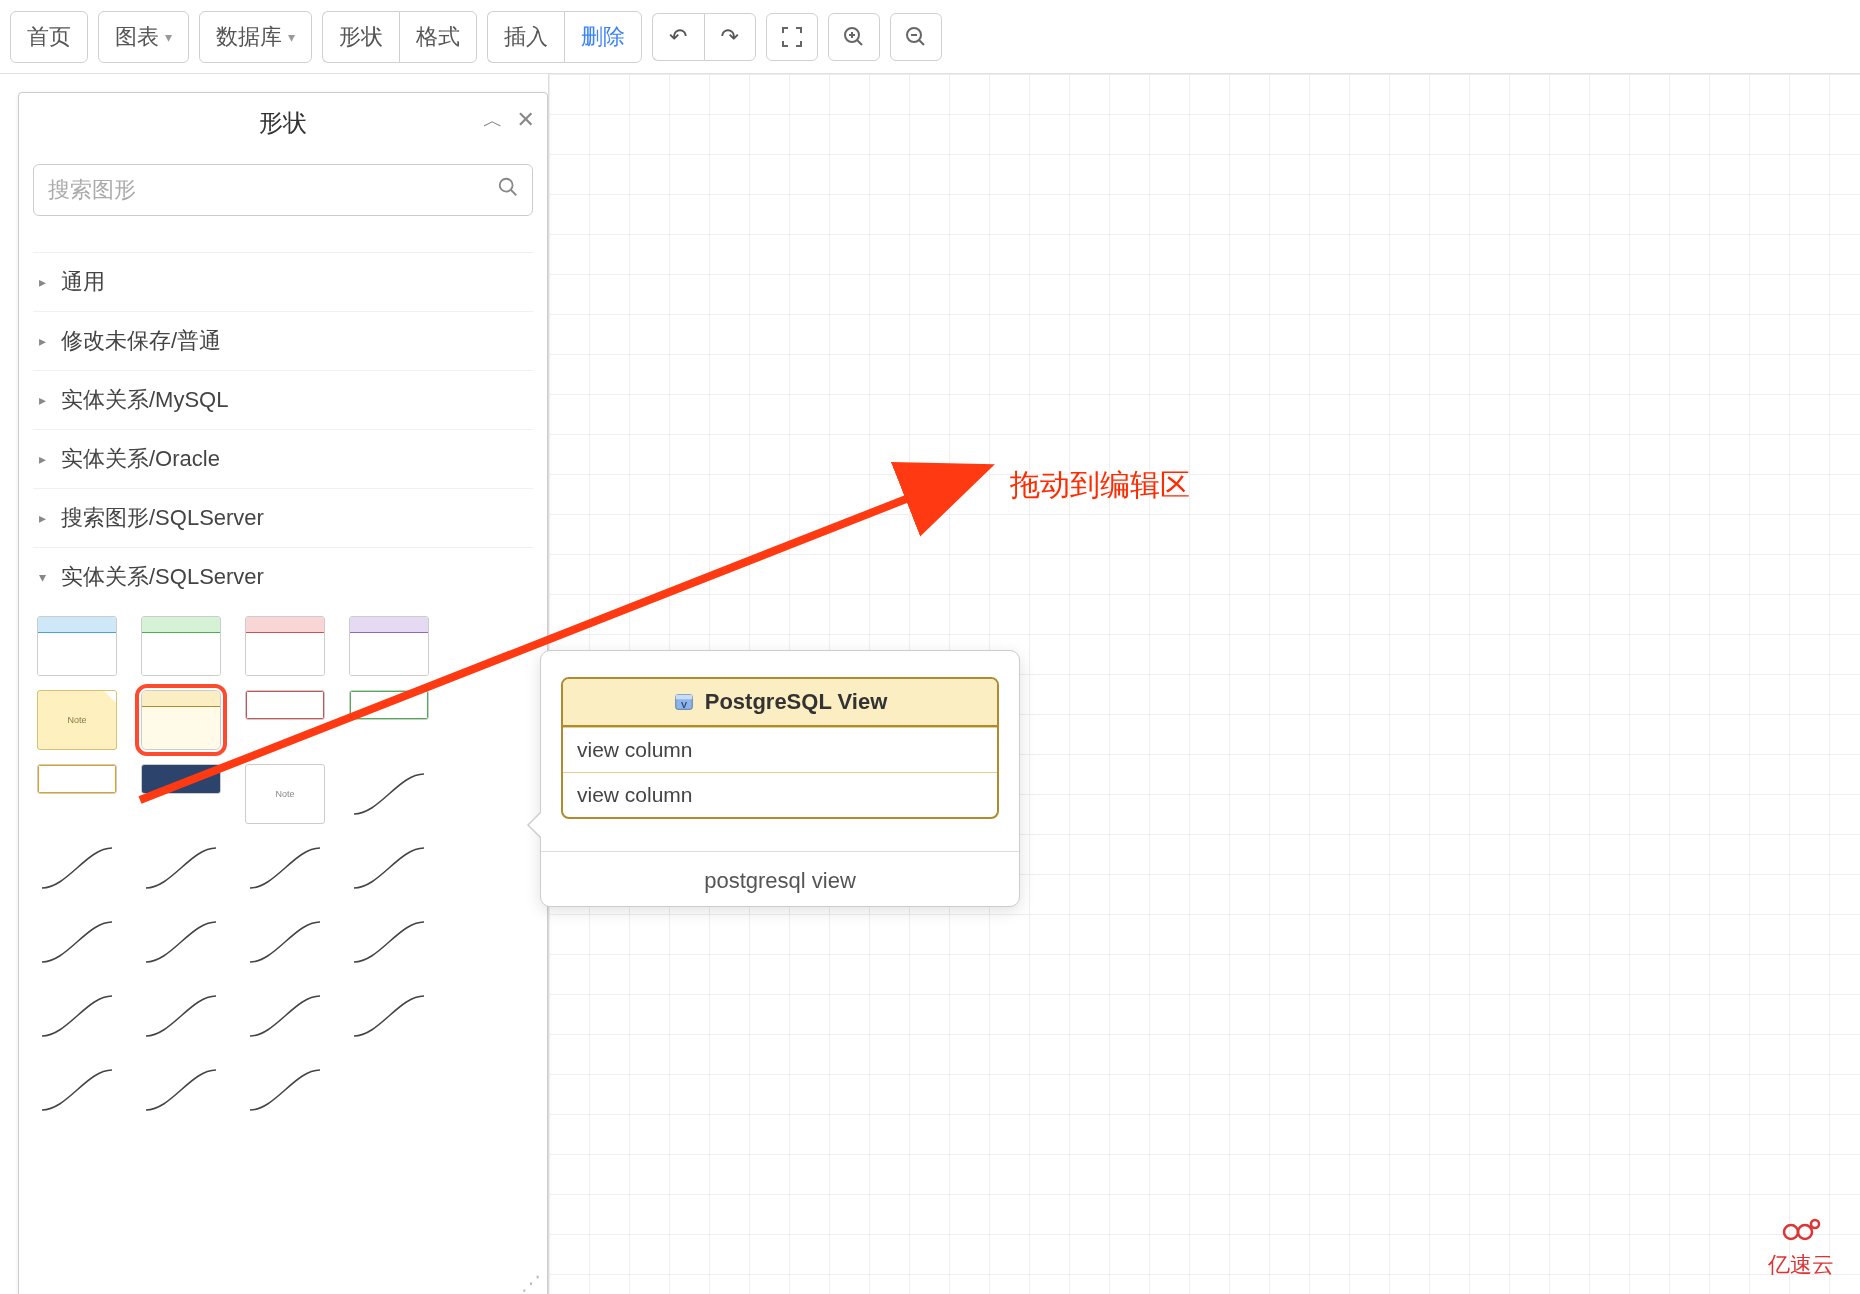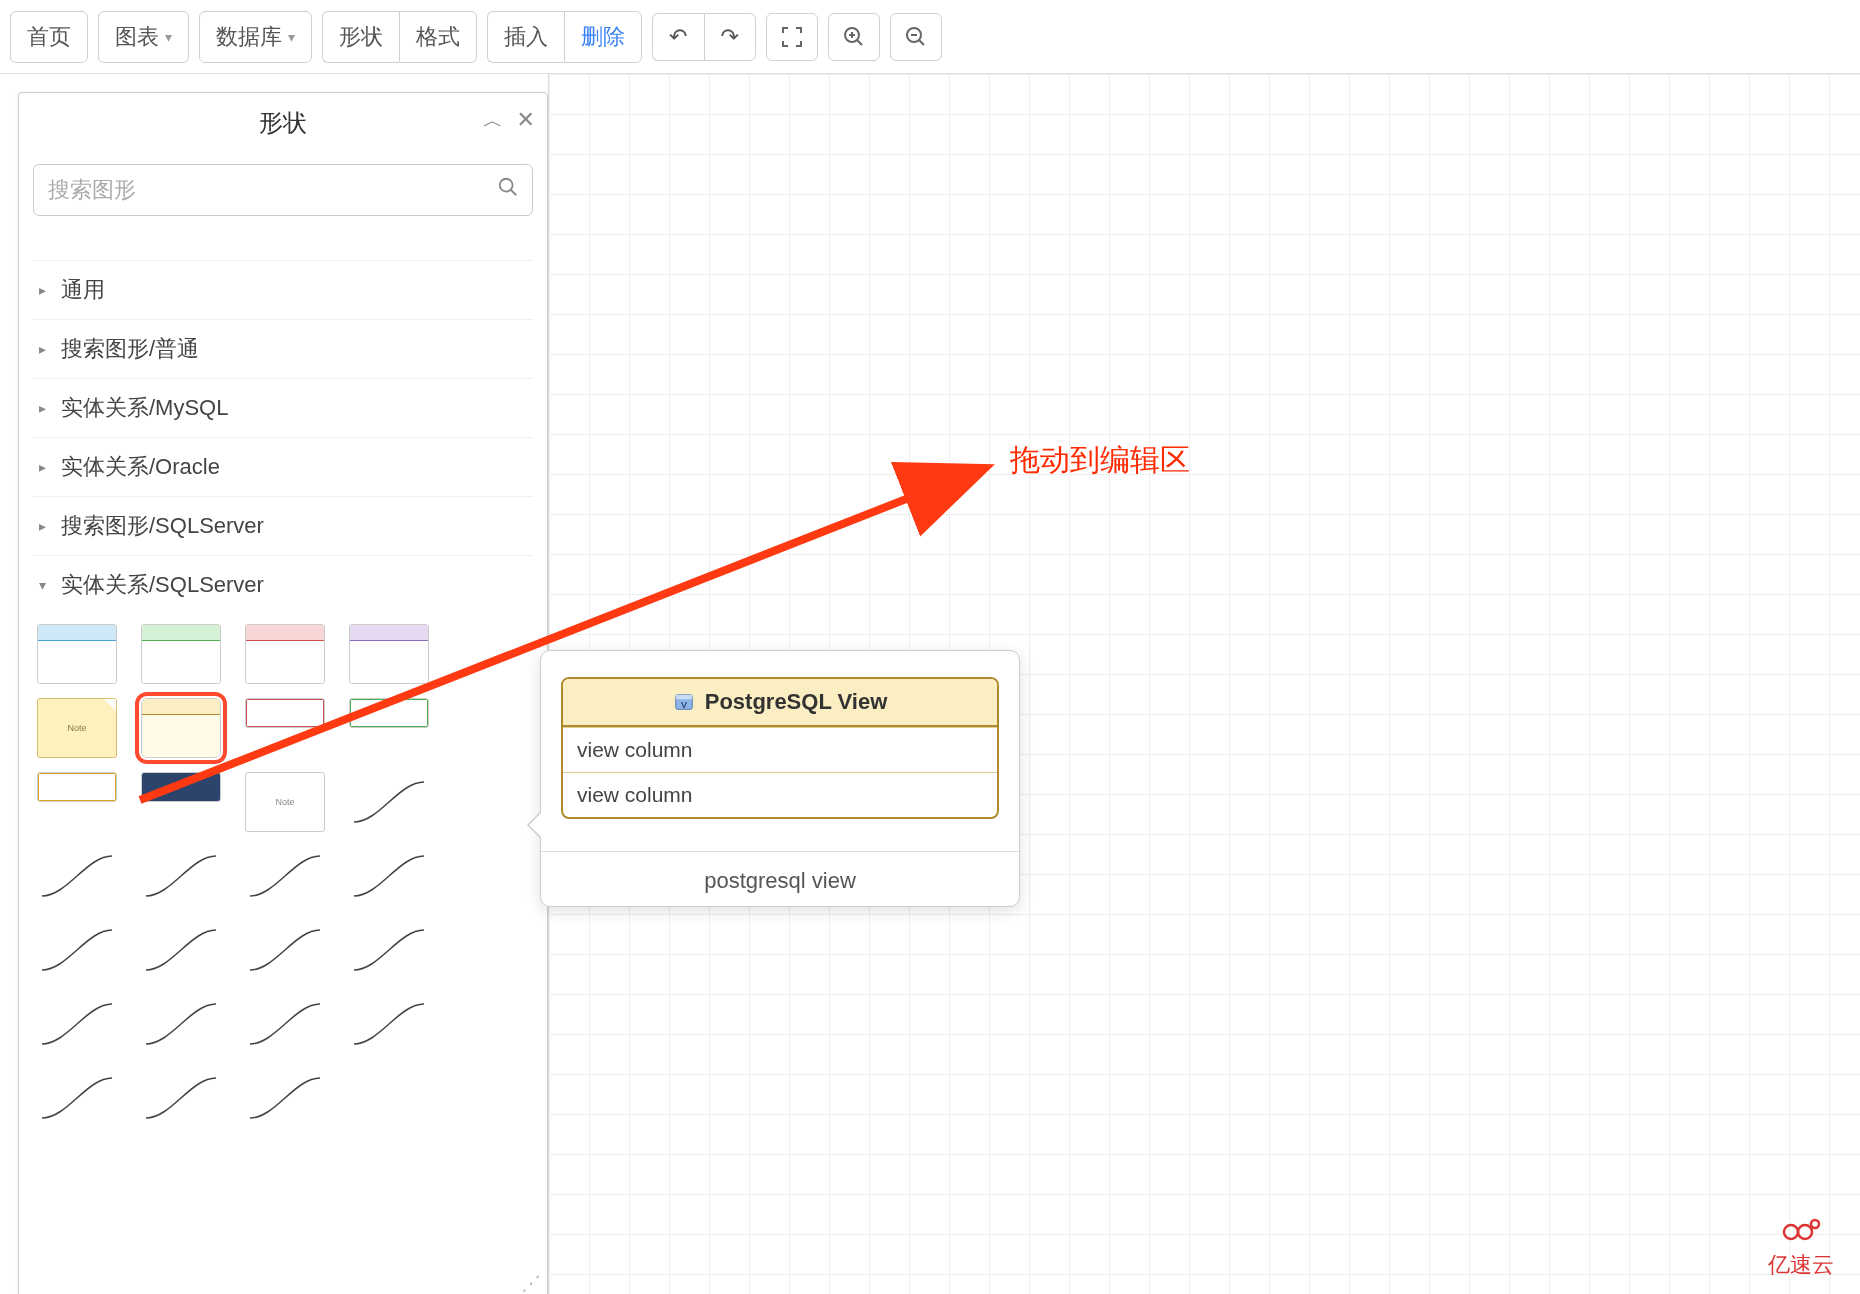--- a/index.html
+++ b/index.html
@@ -21,21 +21,21 @@
 .main { display: flex; height: calc(100% - 74px); position: relative; }
 
 
 .panel { width: 530px; background: #fff; border: 1px solid #ccc; border-radius: 4px; margin: 18px 0 0 18px; display: flex; flex-direction: column; box-shadow: 0 1px 4px rgba(0,0,0,0.08); height: 1210px; position: relative; }
 .panel-header { display: flex; align-items: center; justify-content: center; padding: 14px 12px; border-bottom: 1px solid #fff; position: relative; }
 .panel-title { font-size: 24px; color: #333; }
 .panel-collapse { position: absolute; right: 44px; top: 14px; color: #888; cursor: pointer; font-size: 20px; }
 .panel-close { position: absolute; right: 12px; top: 14px; color: #888; cursor: pointer; font-size: 22px; }
 .panel-body { padding: 10px 14px; overflow-y: auto; flex: 1; }
 
-.search-wrap { position: relative; margin: 10px 14px 34px 14px; }
+.search-wrap { position: relative; margin: 10px 14px 26px 14px; }
 .search { width: 100%; border: 1px solid #ccc; border-radius: 6px; padding: 12px 44px 12px 14px; font-size: 22px; color: #555; }
 .search::placeholder { color: #aaa; }
 .search-icon { position: absolute; right: 14px; top: 50%; transform: translateY(-50%); color: #888; font-size: 22px; }
 
 .cat { padding: 14px 6px; font-size: 22px; color: #444; cursor: pointer; display: flex; align-items: center; gap: 8px; border-top: 1px solid #f0f0f0; }
 .cat .tri { font-size: 14px; color: #888; width: 14px; }
 
 .shape-grid { display: flex; flex-wrap: wrap; gap: 14px 24px; padding: 10px 4px 10px 4px; }
 .shape-item { width: 80px; height: 60px; border: 1px solid #ccc; border-radius: 3px; background: #fff; cursor: grab; display: flex; flex-direction: column; overflow: hidden; font-size: 7px; }
 .shape-item.selected { outline: 4px solid #ff4a2e; outline-offset: 2px; border-radius: 6px; }
@@ -57,21 +57,21 @@
 .preview-inner { padding: 26px 20px 14px 20px; }
 .pv-card { border: 2px solid #b08a2e; border-radius: 8px; overflow: hidden; }
 .pv-card-h { background: #fbeec2; padding: 10px; text-align: center; font-weight: bold; font-size: 22px; color: #333; border-bottom: 2px solid #b08a2e; display:flex; align-items:center; justify-content:center; gap:10px; }
 .pv-card-row { padding: 10px 14px; font-size: 21px; color: #444; border-top: 1px solid #e0d090; }
 .pv-card-row:first-of-type { border-top: none; }
 .preview-caption { text-align: center; padding: 16px 0 12px 0; font-size: 22px; color: #555; border-top: 1px solid #ddd; margin-top: 18px; }
 .db-icon { width:22px; height:22px; display:inline-block; }
 
 
 .anno { position: absolute; pointer-events: none; }
-.anno-text { position: absolute; left: 1010px; top: 440px; color: #ff2a00; font-size: 30px; font-weight: 400; }
+.anno-text { position: absolute; left: 1010px; top: 465px; color: #ff2a00; font-size: 30px; font-weight: 400; }
 .scroll-rail-inner { position:absolute; right:-2px; top:0; width:18px; height:100%; }
 
 
 .watermark { position: absolute; right: 26px; bottom: 14px; display:flex; align-items:center; gap:8px; color:#d33; font-size:22px;flex-direction:column; }
 .watermark svg { width:40px; height:28px; }
 </style>
 </head>
 <body>
 
 <div class="toolbar">
@@ -137,21 +137,21 @@
           </svg>
       </span>
     </div>
     <div class="panel-body">
       <div class="cat">
           <span class="tri">▸</span>
           <span>通用</span>
         </div>
       <div class="cat">
           <span class="tri">▸</span>
-          <span>搜索图形/普通</span>
+          <span>修改未保存/普通</span>
         </div>
       <div class="cat">
           <span class="tri">▸</span>
           <span>实体关系/MySQL</span>
         </div>
       <div class="cat">
           <span class="tri">▸</span>
           <span>实体关系/Oracle</span>
         </div>
       <div class="cat">

